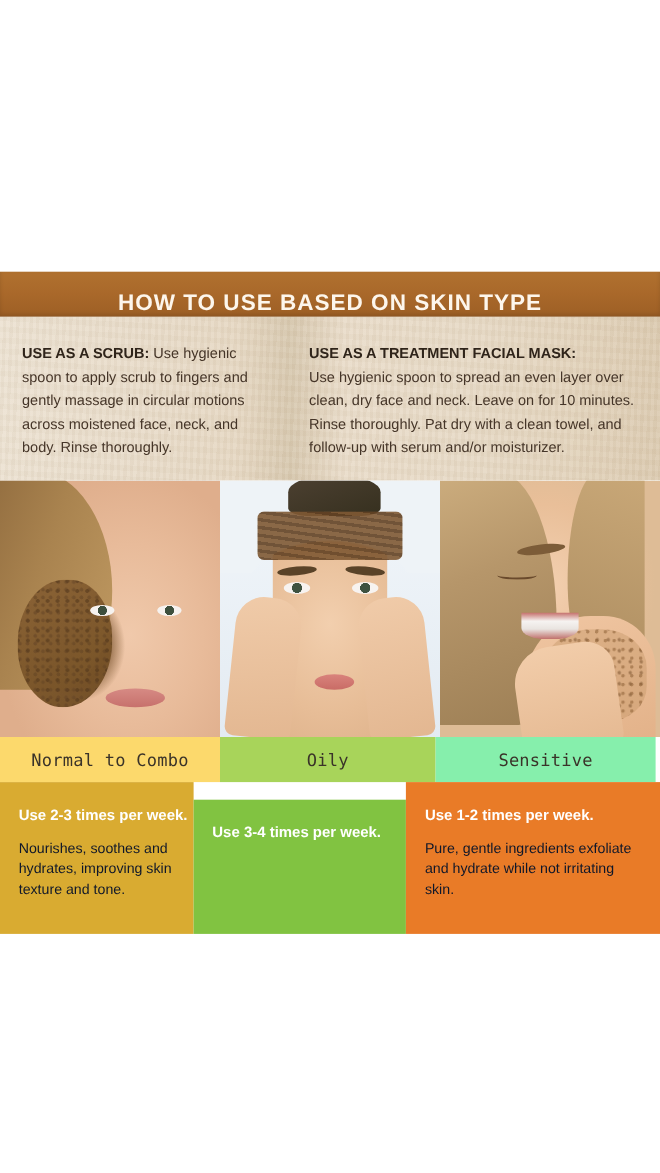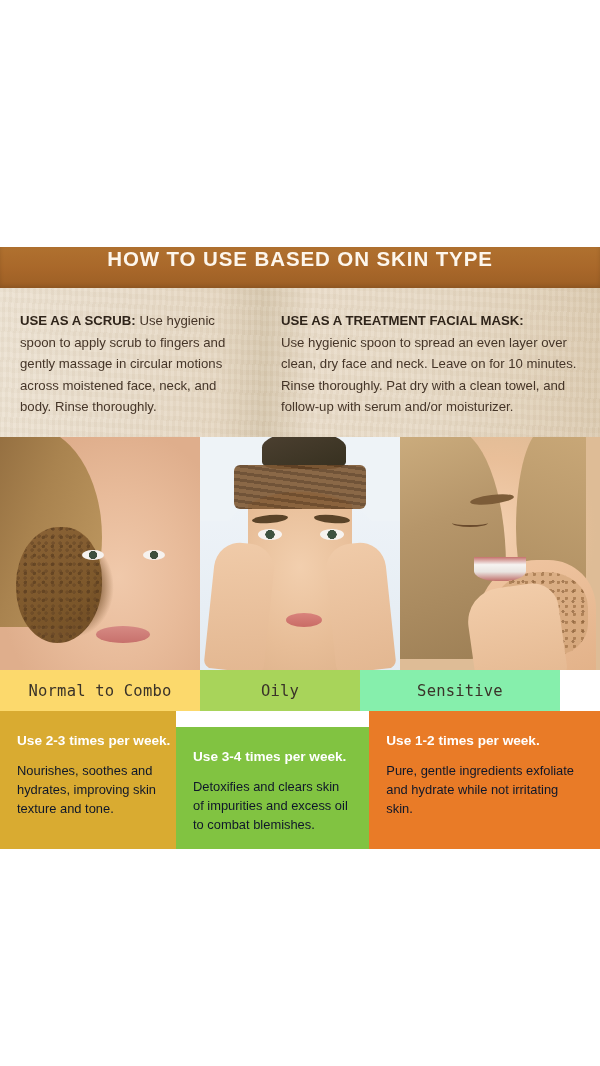--- a/index.html
+++ b/index.html
@@ -11,21 +11,21 @@
   }
   .page { position:relative; width:600px; height:1066px; background:#fff; }
 
   
   .top-spacer { height:247px; background:#ffffff; }
 
   
   .header-bar {
     height:41px;
     background:linear-gradient(180deg,#b0712f 0%,#a9682a 50%,#9d5f25 100%);
-    display:flex; align-items:flex-start; justify-content:center;
+    display:flex; align-items:flex-end; justify-content:center;
     box-shadow:inset 0 -2px 4px rgba(0,0,0,.12);
   }
   .header-title {
     color:#fdf6ec;
     font-size:20.5px;
     font-weight:bold;
     letter-spacing:.9px;
     font-family:"Liberation Sans", sans-serif;
     white-space:nowrap;
   }
@@ -157,21 +157,21 @@
   
   .type-strip { display:flex; height:41px; }
   .type-cell {
     display:flex; align-items:center; justify-content:center;
     font-family:"DejaVu Sans Mono", monospace;
     font-size:15.5px;
     color:#3a3329;
     letter-spacing:.2px;
   }
   .type-cell.t1 { width:200px; background:#fcd96c; }
-  .type-cell.t2 { width:160px; background:#a8d45a; }
+  .type-cell.t2 { width:196px; background:#a8d45a; }
   .type-cell.t3 { width:200px; background:#86efac; }
 
   
   .panels { display:flex; height:138px; }
   .panel { padding:22px 17px 0 17px; }
   .panel.c1 { width:176px; background:#d9ab31; }
   .panel.c2 { width:200px; background:#81c341;margin-top:16px; }
   .panel.c3 { width:239px; background:#e97b27; }
   .panel-head {
     color:#ffffff; font-weight:bold; font-size:13.6px;
@@ -245,21 +245,20 @@
     <div class="type-cell t3">Sensitive</div>
   </div>
 
   <div class="panels">
     <div class="panel c1">
       <div class="panel-head">Use 2-3 times per week.</div>
       <div class="panel-body">Nourishes, soothes and hydrates, improving skin texture and tone.</div>
     </div>
     <div class="panel c2">
       <div class="panel-head">Use 3-4 times per week.</div>
-      <div class="panel-body">Detoxifies and clears skin of impurities and excess oil to combat blemishes.</div>
     </div>
     <div class="panel c3">
       <div class="panel-head">Use 1-2 times per week.</div>
       <div class="panel-body">Pure, gentle ingredients exfoliate and hydrate while not irritating skin.</div>
     </div>
   </div>
 
   <div class="bottom-spacer"></div>
 </div>
 

